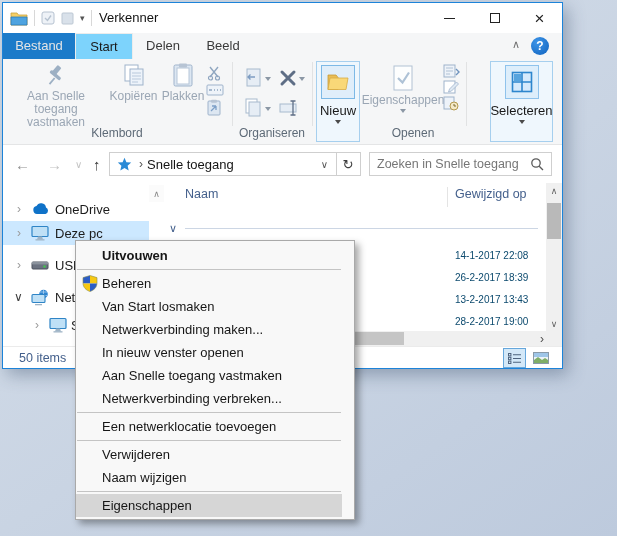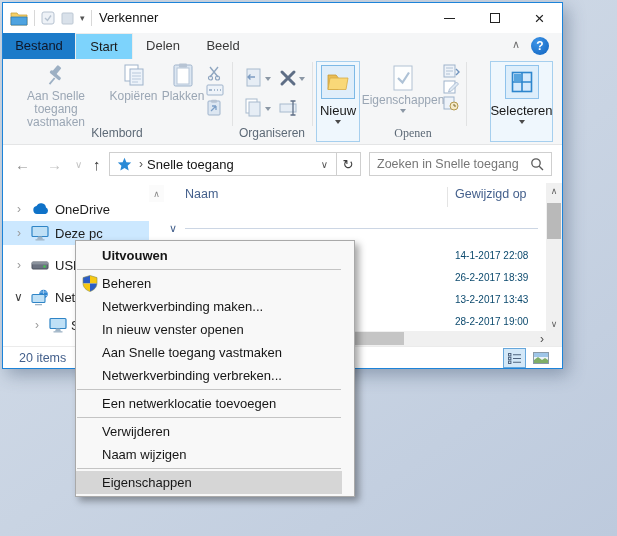--- a/index.html
+++ b/index.html
@@ -26,21 +26,21 @@
   .win-title { position:absolute; left:96px; top:0; line-height:30px; font-size:13px; color:#111; }
   .caption { position:absolute; right:0; top:0; height:30px; display:flex; }
   .cap-btn { width:45px; height:30px; display:flex; align-items:center; justify-content:center; }
   .cap-min { width:11px; height:1px; background:#222; display:block; }
   .cap-max { width:10px; height:10px; border:1px solid #222; display:block; }
   .cap-close { font-size:17px; color:#222; line-height:1; font-weight:400; }
 
   
   .tabrow { position:absolute; left:0; top:30px; right:0; height:26px; background:#f5f6f7; }
   .tab { position:absolute; top:0; height:26px; line-height:26px; text-align:center; color:#3a3a3a; font-size:13px; }
-  .tab-file { background:#1c7bc9; color:#0f172a; }
+  .tab-file { background:#1c7bc9; color:#e5e5e5; }
   .tab-active { background:#7dd3fc; border:1px solid #ececec; border-bottom:none; color:#1a1a1a; }
   .ribbon-collapse { position:absolute; right:42px; top:5px; color:#707070; font-size:11px; }
   .help-btn { position:absolute; right:13px; top:4px; width:18px; height:18px; border-radius:50%;
     background:radial-gradient(circle at 35% 30%, #3d95e8, #0f62be); color:#fff; font-size:12px; font-weight:bold;
     display:flex; align-items:center; justify-content:center; }
 
   
   .ribbon { position:absolute; left:0; top:56px; right:0; height:86px; background:#f5f6f7; border-bottom:1px solid #e4e5e6; }
   .rib-sep { position:absolute; top:3px; width:1px; height:64px; background:#e1e2e3; }
   .rib-label { position:absolute; top:66px; height:16px; line-height:16px; text-align:center; color:#5d6a77; font-size:12px; }
@@ -263,21 +263,21 @@
       <svg width="16" height="14" viewBox="0 0 16 14">
         <rect x="1" y="1" width="11" height="12" fill="#fff" stroke="#9fb3cb"></rect>
         <path d="M13.5 2 L6.5 9 l-1 3 3 -1 7 -7 Z" fill="#dfe9f3" stroke="#9fb3cb" stroke-width="0.8"></path>
       </svg>
       <svg width="16" height="15" viewBox="0 0 16 15">
         <rect x="1" y="1" width="10" height="12" fill="#eef3f9" stroke="#9fb3cb"></rect>
         <circle cx="11" cy="10" r="4" fill="#f4e9c8" stroke="#b49a4e"></circle>
         <path d="M11 8 v2 h2" stroke="#7a6a30" stroke-width="1" fill="none"></path>
       </svg>
     </div>
-    <div class="rib-label" style="left:357px; width:106px;font-family:Liberation Serif, serif;">Openen</div>
+    <div class="rib-label" style="left:357px; width:106px;">Openen</div>
 
     <div class="rib-sep" style="left:463px;"></div>
 
     <div class="panel" style="left:487px; width:63px;">
       <div class="iconbox" style="border-color:#8fc3ec; background:#ddeefb;">
         <svg width="22" height="22" viewBox="0 0 22 22">
           <rect x="1.5" y="1.5" width="19" height="19" fill="#d6eafc" stroke="#2e86cd" stroke-width="1.6"></rect>
           <path d="M11 1.5 V20.5 M1.5 11 H20.5" stroke="#2e86cd" stroke-width="1.6"></path>
           <rect x="3" y="3" width="7" height="7" fill="#57a4de"></rect>
         </svg>
@@ -386,21 +386,21 @@
     <div class="thumb"></div>
     <div class="arr" style="bottom:0;">∨</div>
   </div>
   <div class="hscroll">
     <div class="thumb"></div>
     <div class="arr">›</div>
   </div>
   <div class="scroll-corner"></div>
 
   <div class="statusbar">
-    <span class="status-count">20 items</span>
+    <span class="status-count">50 items</span>
     <div class="view-btn view-details">
       <svg width="13" height="11" viewBox="0 0 13 11">
         <rect x="0.5" y="0.5" width="2.4" height="2.4" fill="none" stroke="#4e637e"></rect>
         <rect x="0.5" y="4.3" width="2.4" height="2.4" fill="none" stroke="#4e637e"></rect>
         <rect x="0.5" y="8.1" width="2.4" height="2.4" fill="none" stroke="#4e637e"></rect>
         <path d="M5 1.7 h8 M5 5.5 h8 M5 9.3 h8" stroke="#4e637e" stroke-width="1.1"></path>
       </svg>
     </div>
     <div class="view-btn view-thumbs">
       <svg width="16" height="12" viewBox="0 0 16 12">
@@ -425,20 +425,21 @@
       <g clip-path="url(#shieldclip)">
         <rect x="0" y="0" width="8" height="8.5" fill="#2b5dc7"></rect>
         <rect x="8" y="0" width="8" height="8.5" fill="#f7c812"></rect>
         <rect x="0" y="8.5" width="8" height="8.5" fill="#f7c812"></rect>
         <rect x="8" y="8.5" width="8" height="8.5" fill="#2b5dc7"></rect>
       </g>
       <path d="M8 0.5 L15 2.6 V8 C15 12.4 11.8 15.3 8 16.5 C4.2 15.3 1 12.4 1 8 V2.6 Z" fill="none" stroke="#8a8f52" stroke-width="0.6"></path>
     </svg>
     <span>Beheren</span>
   </div>
+  <div class="mi"><span>Van Start losmaken</span></div>
   <div class="mi"><span>Netwerkverbinding maken...</span></div>
   <div class="mi"><span>In nieuw venster openen</span></div>
   <div class="mi"><span>Aan Snelle toegang vastmaken</span></div>
   <div class="mi"><span>Netwerkverbinding verbreken...</span></div>
   <div class="msep"></div>
   <div class="mi"><span>Een netwerklocatie toevoegen</span></div>
   <div class="msep"></div>
   <div class="mi"><span>Verwijderen</span></div>
   <div class="mi"><span>Naam wijzigen</span></div>
   <div class="msep"></div>

